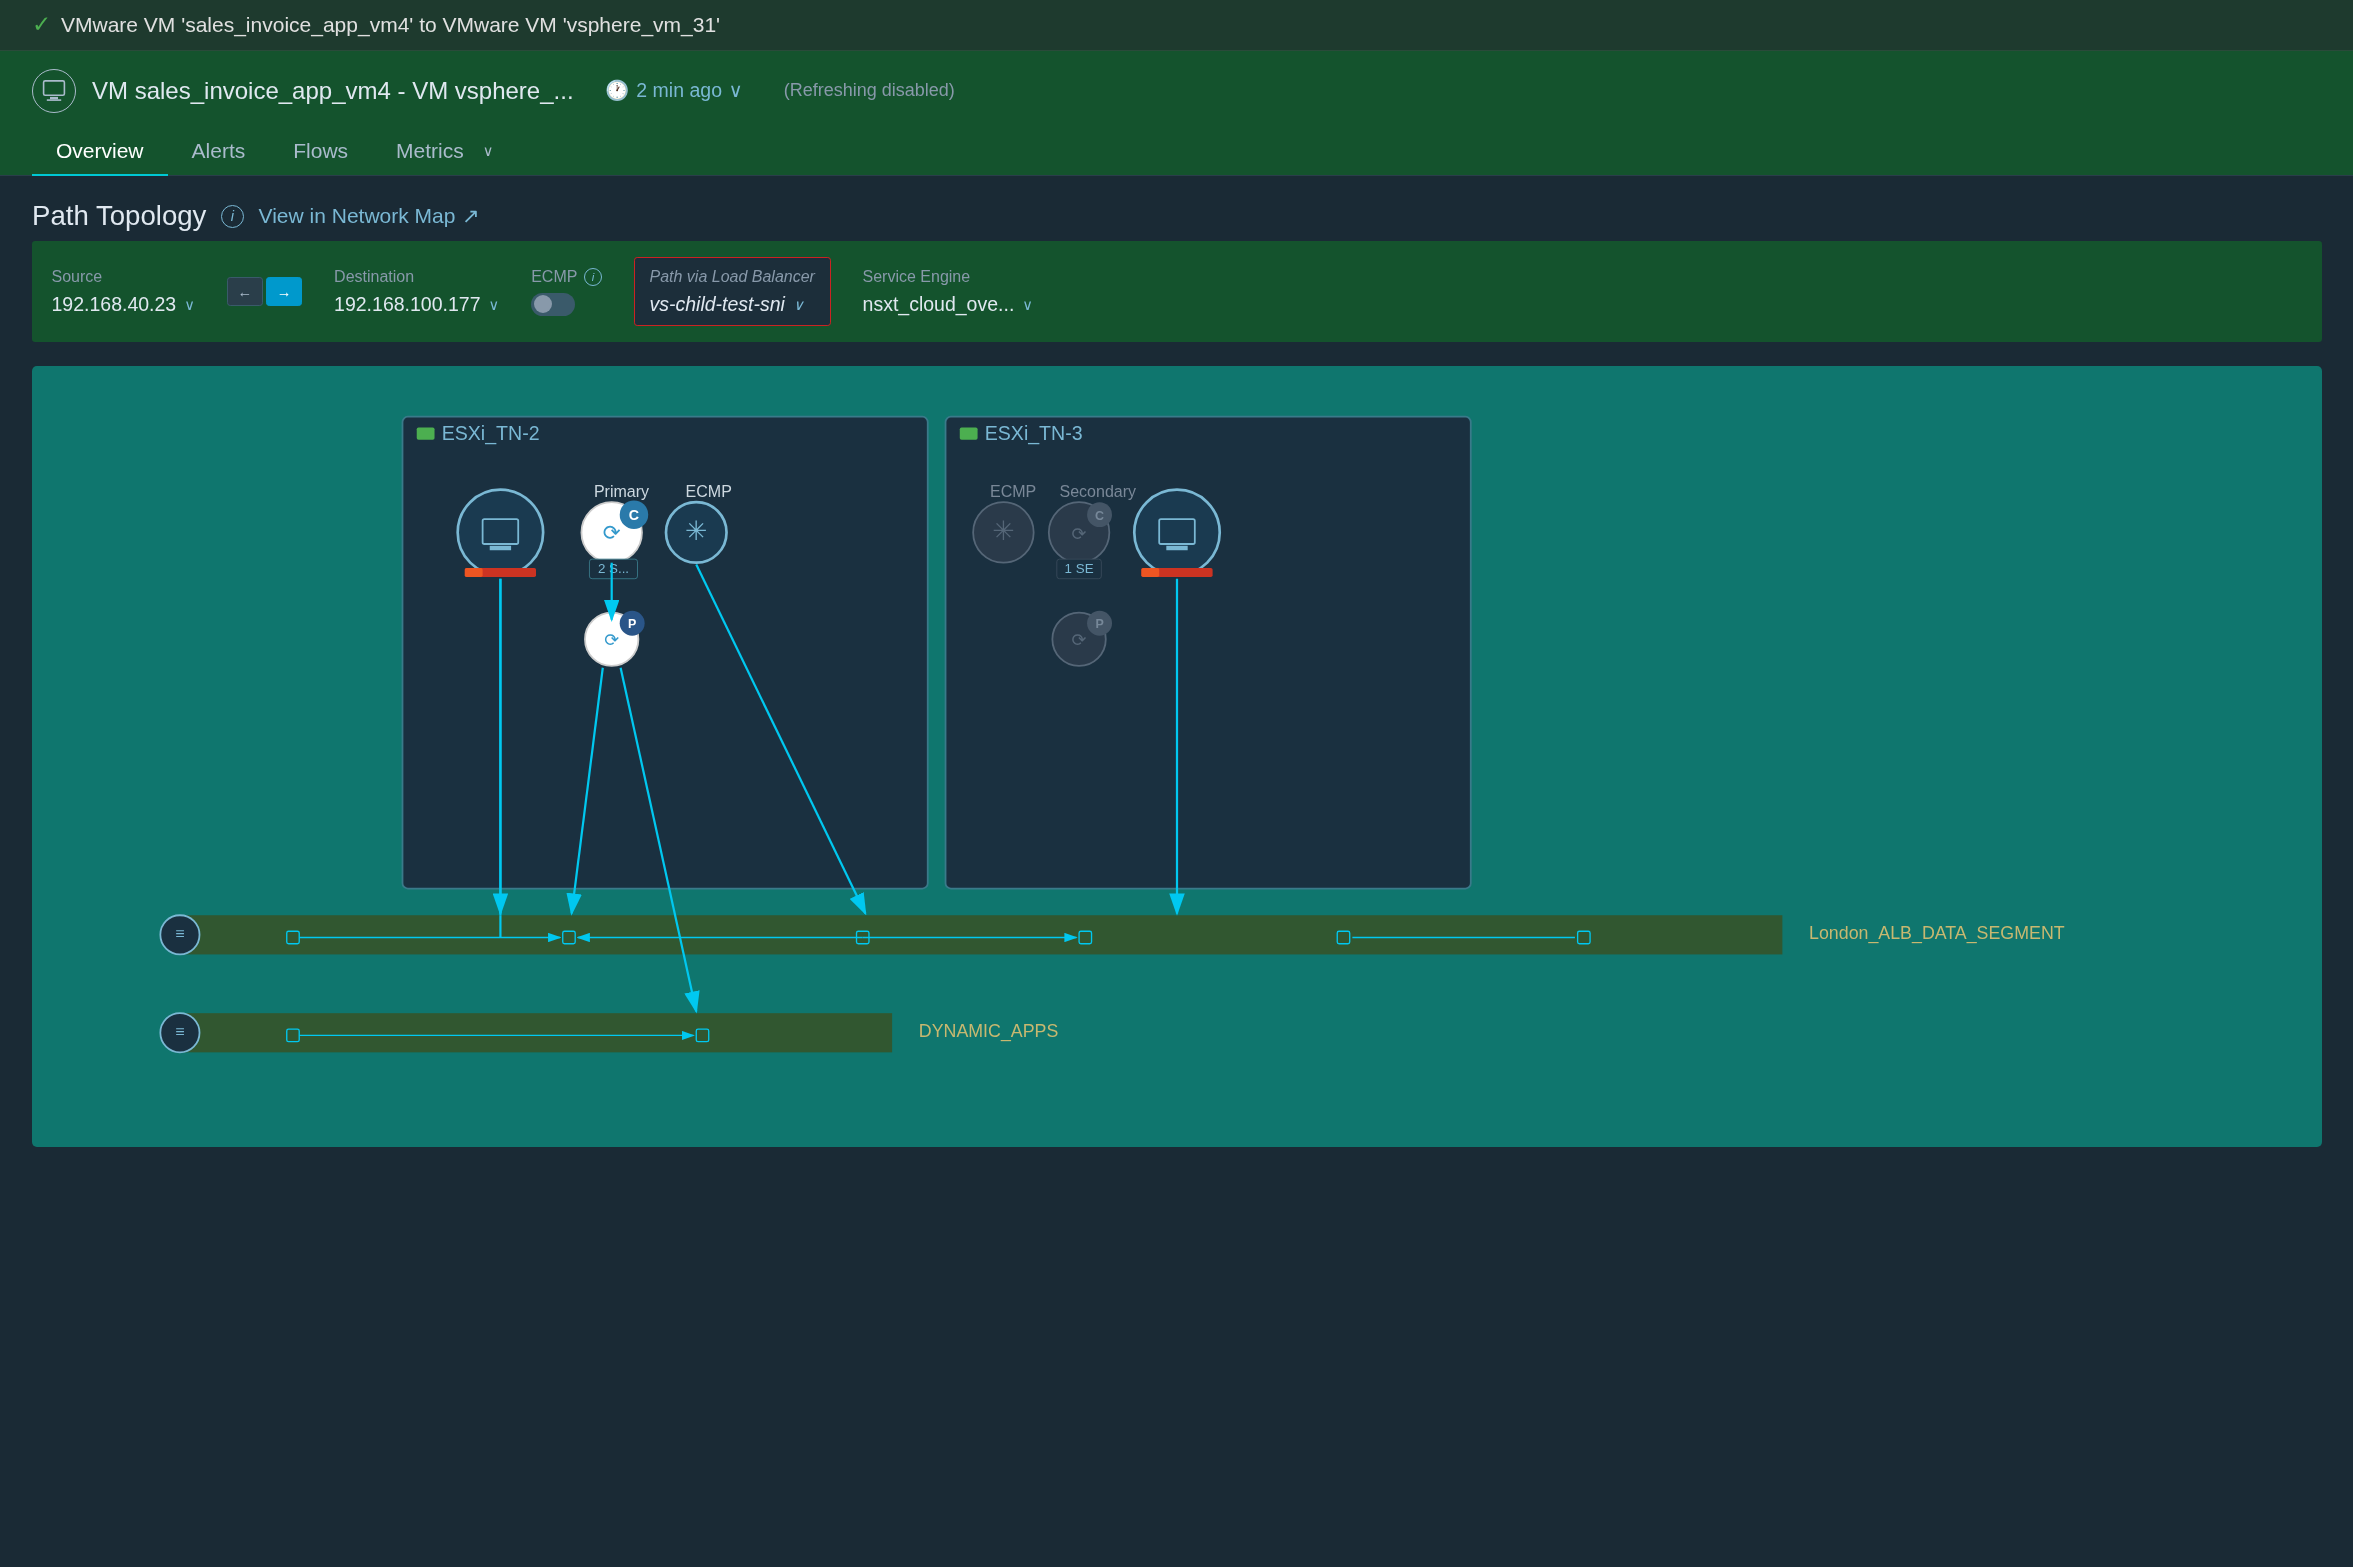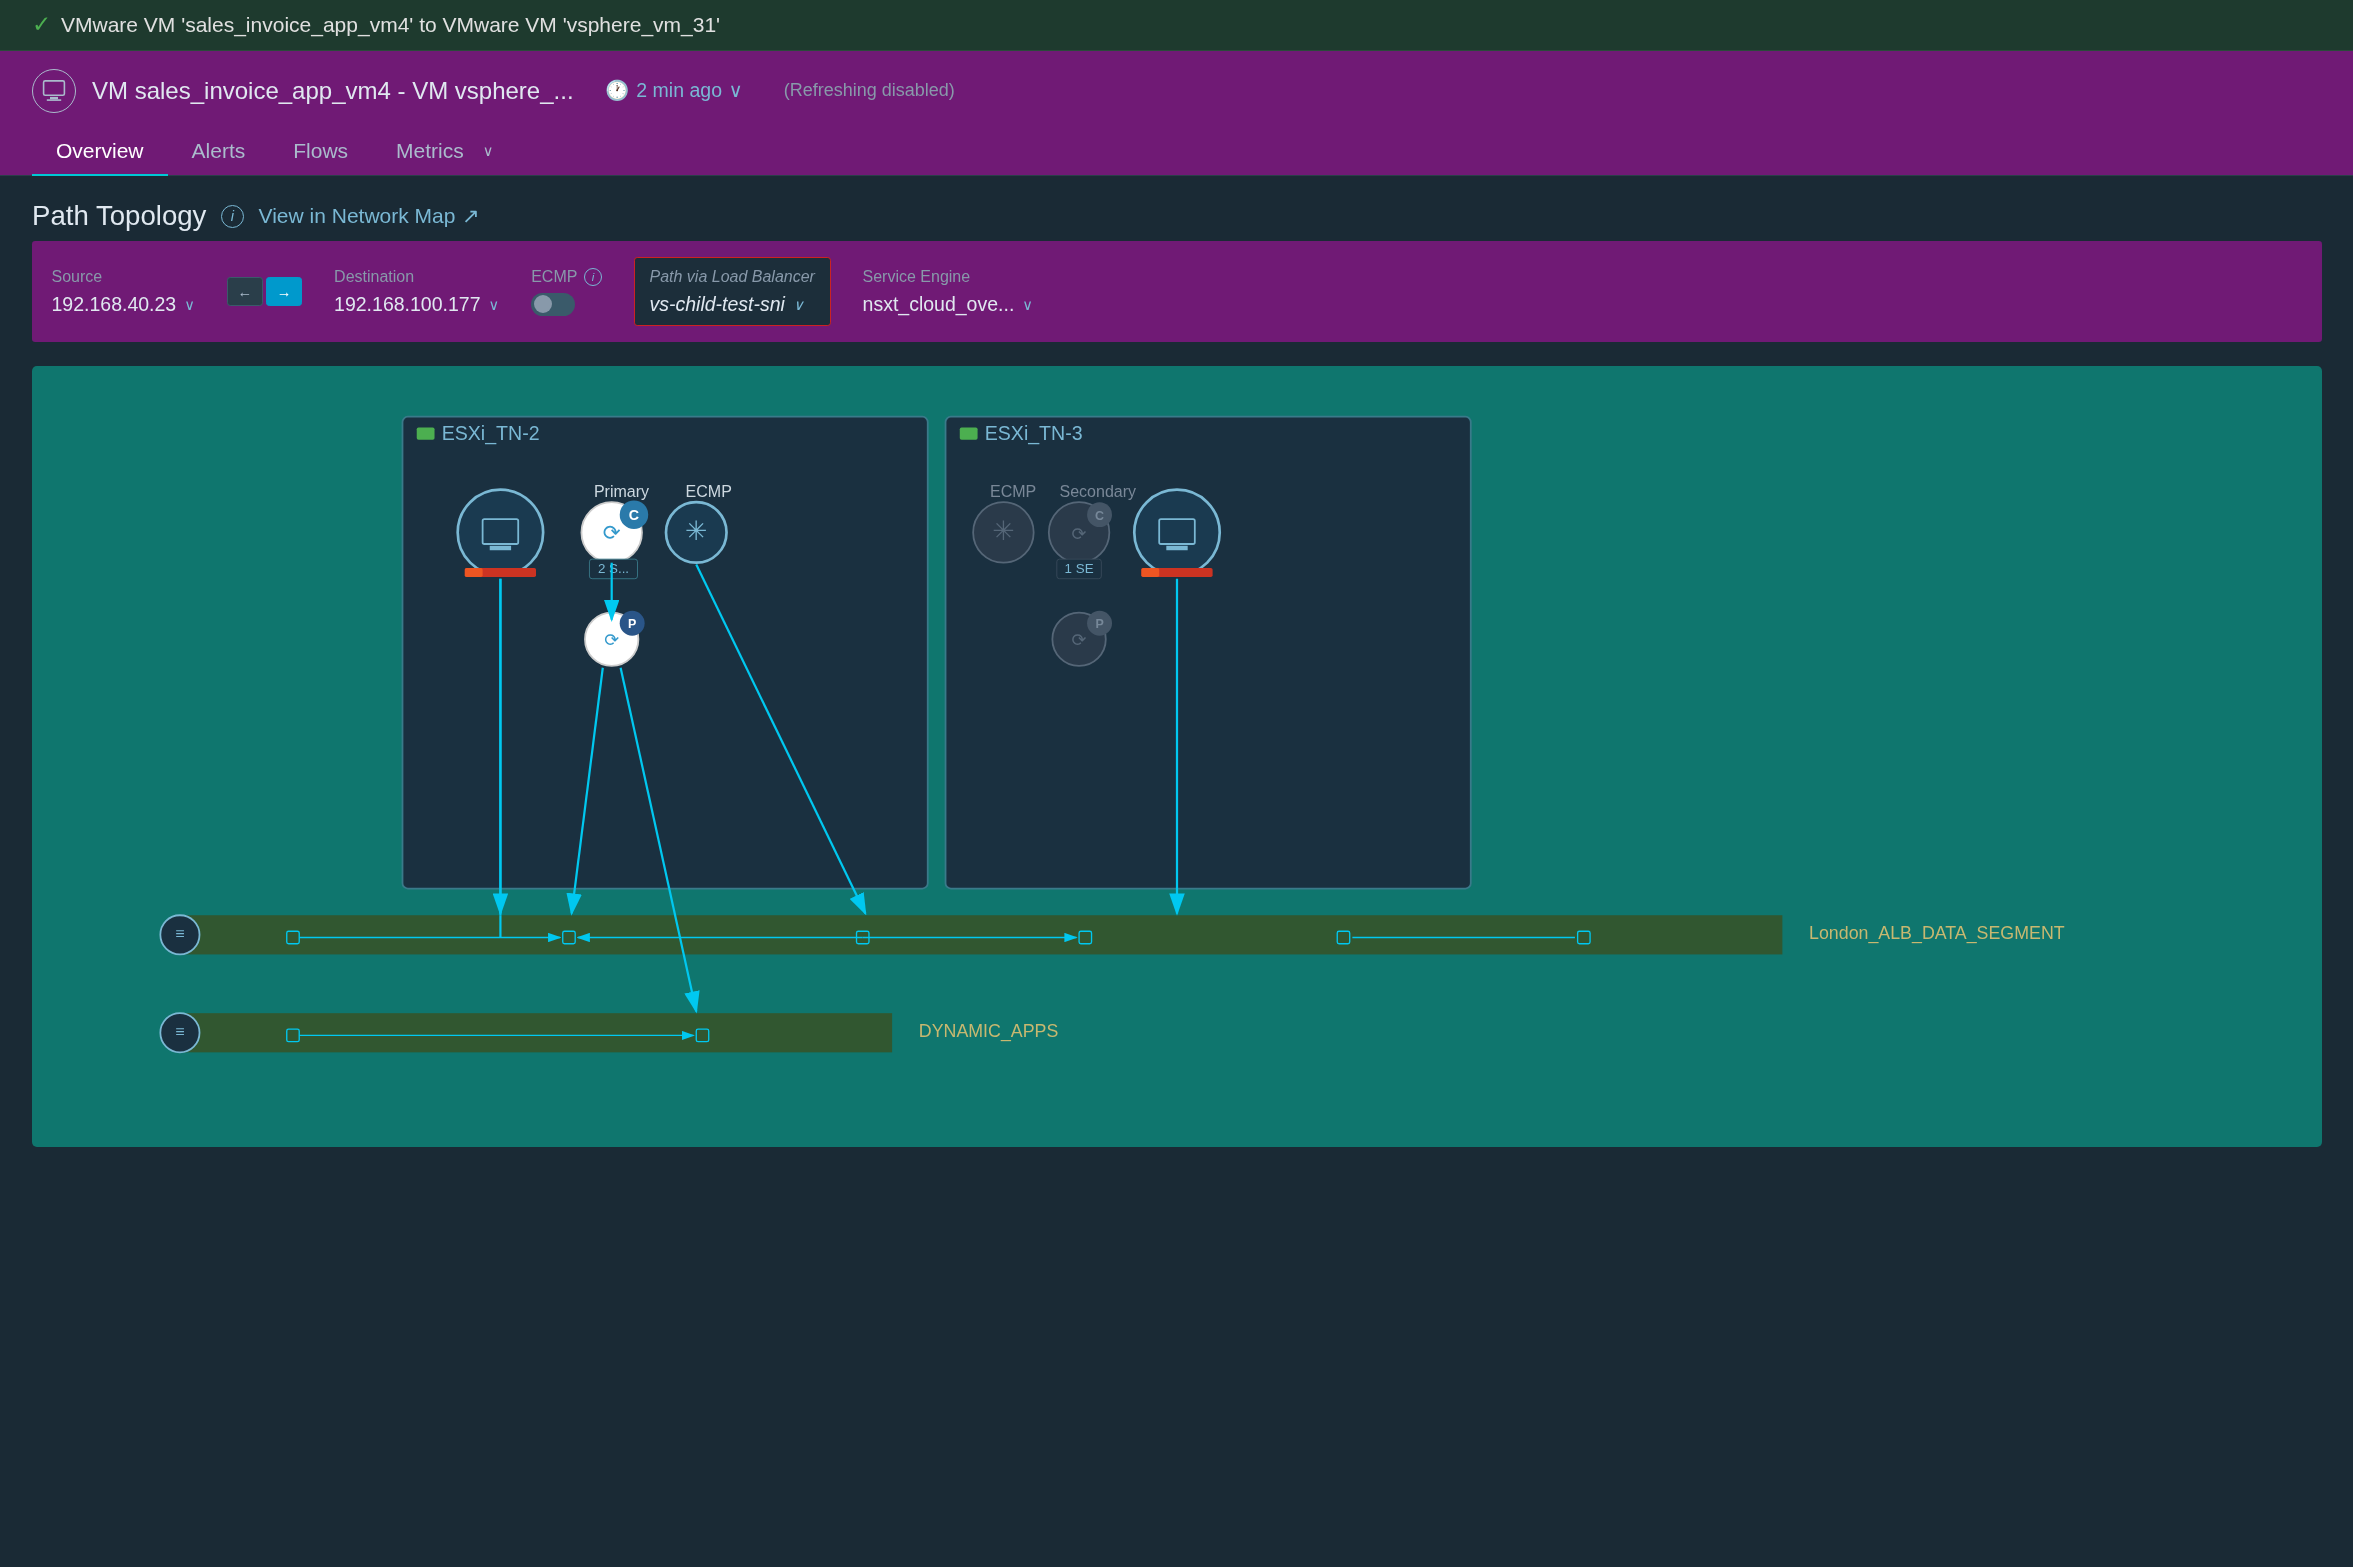--- a/index.html
+++ b/index.html
@@ -25,21 +25,21 @@
       color: #4caf50;
       font-size: 23px;
     }
     .status-text {
       color: #e0e0e0;
       font-size: 21px;
     }
 
     
     .header-bar {
-      background: #701a75;
+      background: #14532d;
       padding: 18px 28px 0 32px;
       border-bottom: 0.8px solid #2a3e4a;
     }
     .header-top {
       display: flex;
       align-items: center;
       gap: 16px;
       margin-bottom: 14.6px;
     }
     .vm-icon {
@@ -135,21 +135,21 @@
       text-decoration: none;
     }
 
     
     .controls-bar {
       display: flex;
       align-items: center;
       gap: 32px;
       margin-bottom: 24px;
       padding: 16px 19.5px;
-      background: #701a75;
+      background: #14532d;
       border-radius: 3.2px;
     }
     .control-group {
       display: flex;
       flex-direction: column;
       gap: 6.5px;
     }
     .control-label {
       font-size: 16px;
       color: #8899aa;

